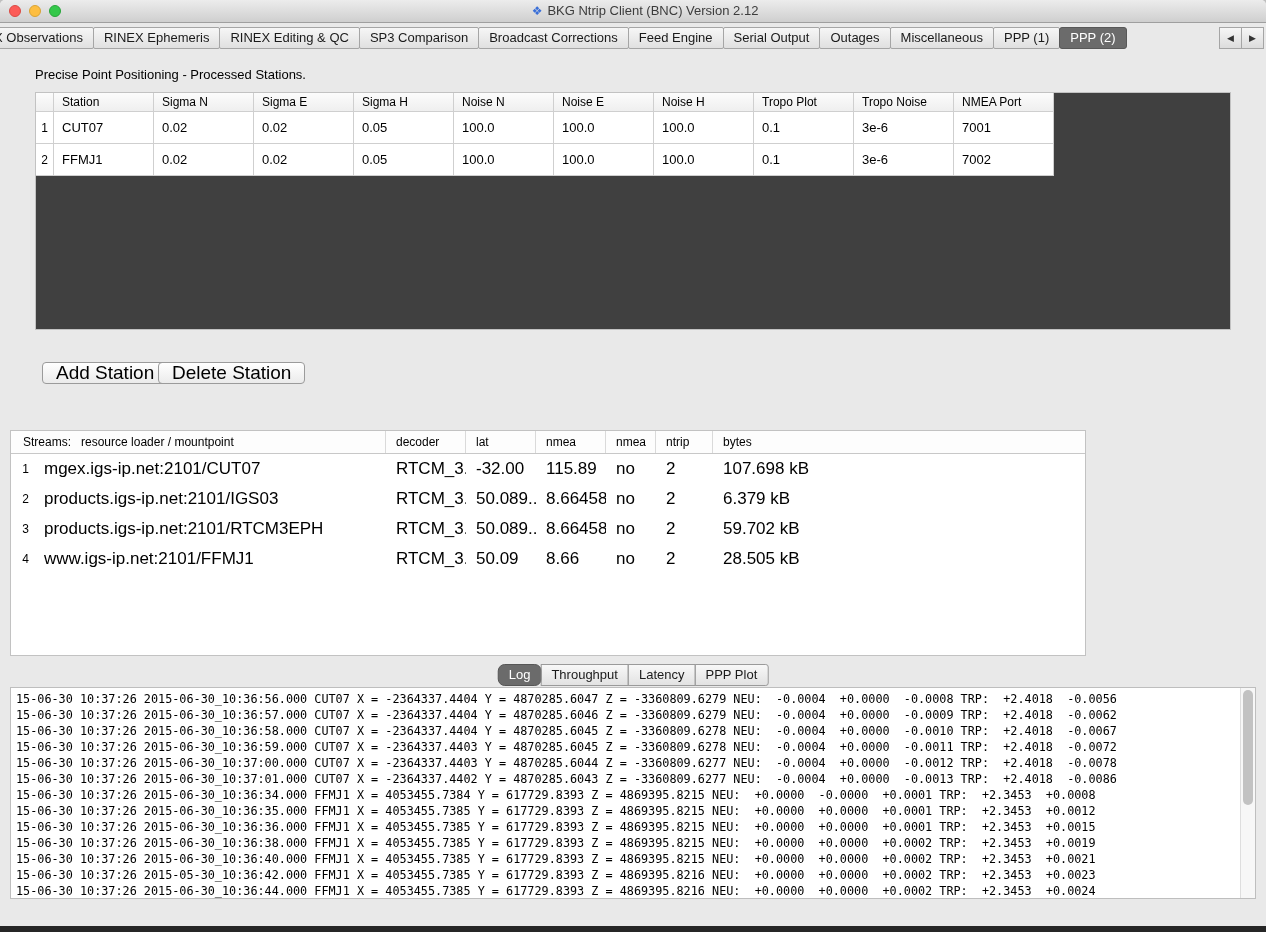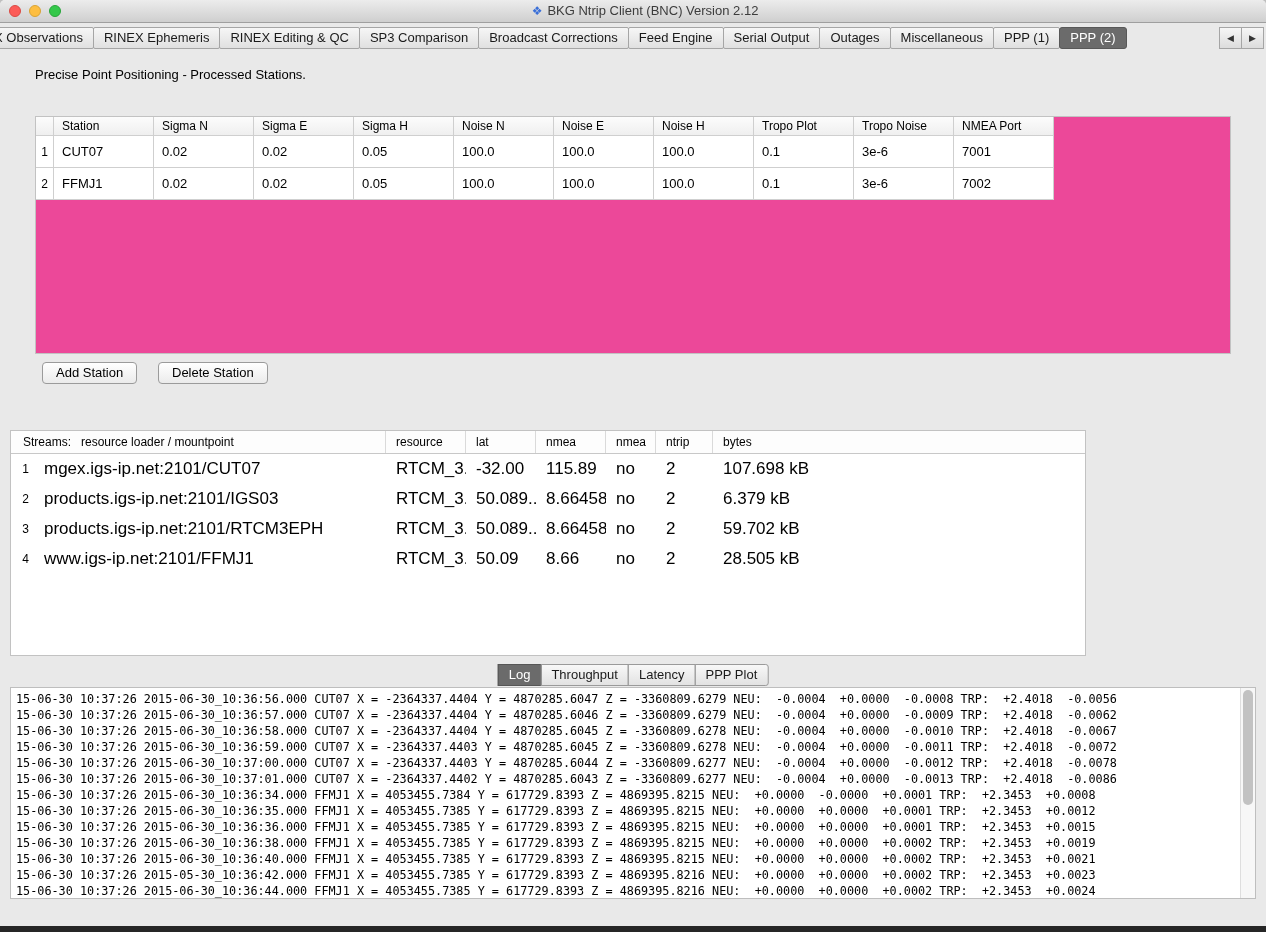--- a/index.html
+++ b/index.html
@@ -36,39 +36,39 @@
   .tab.selected{background:#6b6b6b;color:#ffffff;border-color:#585858;border-radius:3px;}
   .tab-scroll{position:absolute;right:2px;top:0;height:22px;display:flex;}
   .arrowbtn{
     width:21px;height:20px;line-height:20px;text-align:center;font-size:9px;color:#333;
     background:linear-gradient(#f6f6f6,#dcdcdc);border:1px solid #a5a5a5;margin-left:-1px;
   }
   
   .ppp-desc{position:absolute;left:35px;top:67px;font-size:13px;color:#000;}
   
   .stations-panel{
-    position:absolute;left:35px;top:116px;width:1196px;height:238px;
-    background:#ec4899;border:1px solid #c2c2c2;box-sizing:border-box;
+    position:absolute;left:35px;top:92px;width:1196px;height:238px;
+    background:#404040;border:1px solid #c2c2c2;box-sizing:border-box;
   }
   .st-row{display:flex;}
   .st-hcell{
     box-sizing:border-box;height:19px;line-height:19px;font-size:12px;color:#000;
     background:linear-gradient(#fcfcfc,#efefef);
     border-right:1px solid #cfcfcf;border-bottom:1px solid #cfcfcf;padding-left:8px;
   }
   .st-cell{
     box-sizing:border-box;height:32px;line-height:32px;font-size:13px;color:#000;
     border-right:1px solid #cfcfcf;border-bottom:1px solid #cfcfcf;padding-left:8px;
     background:#fff;
   }
   .st-num{width:18px;padding-left:0;text-align:center;font-size:12px;}
   .st-c{width:100px;}
   
   .btn{
-    position:absolute;height:22px;line-height:20px;padding:0 13px;font-size:13px;color:#000;
+    position:absolute;height:22px;line-height:20px;padding:0 13px;font-size:19px;color:#000;
     background:linear-gradient(#ffffff,#ebebeb);border:1px solid #9b9b9b;border-radius:4px;
     box-sizing:border-box;
   }
   
   .streams-panel{
     position:absolute;left:10px;top:430px;width:1076px;height:226px;
     background:#ffffff;border:1px solid #c2c2c2;box-sizing:border-box;
   }
   .sm-header{display:flex;height:22px;border-bottom:1px solid #c8c8c8;background:#fdfdfd;}
   .sm-hcell{
@@ -93,21 +93,21 @@
   .seg-group{
     position:absolute;top:664px;left:50%;transform:translateX(-50%);
     display:flex;height:22px;
   }
   .seg{
     height:20px;line-height:20px;padding:0 10px;font-size:13px;color:#1a1a1a;
     background:linear-gradient(#f8f8f8,#e2e2e2);border:1px solid #9a9a9a;margin-left:-1px;
   }
   .seg:first-child{border-radius:3px 0 0 3px;margin-left:0;}
   .seg:last-child{border-radius:0 3px 3px 0;}
-  .seg.selected{background:#6b6b6b;color:#fff;border-color:#565656;border-radius:0;}
+  .seg.selected{background:#6b6b6b;color:#fff;border-color:#565656;border-radius:7px;}
   
   .log-panel{
     position:absolute;left:10px;top:687px;width:1246px;height:212px;
     background:#ffffff;border:1px solid #bebebe;box-sizing:border-box;overflow:hidden;
   }
   .log-lines{padding:3px 0 0 5px;}
   .log-line{
     font-family:"DejaVu Sans Mono",monospace;font-size:11.8px;line-height:16px;
     white-space:pre;color:#000;
   }
@@ -192,21 +192,21 @@
       <div class="st-cell st-c">7002</div>
     </div>
   </div>
 
   <div class="btn" style="left:42px;top:362px;">Add Station</div>
   <div class="btn" style="left:158px;top:362px;">Delete Station</div>
 
   <div class="streams-panel">
     <div class="sm-header">
       <div class="sm-hcell sc-first">Streams:   resource loader / mountpoint</div>
-      <div class="sm-hcell sc-dec">resource</div>
+      <div class="sm-hcell sc-dec">decoder</div>
       <div class="sm-hcell sc-lat">lat</div>
       <div class="sm-hcell sc-long">nmea</div>
       <div class="sm-hcell sc-nmea">nmea</div>
       <div class="sm-hcell sc-ntrip">ntrip</div>
       <div class="sm-hcell sc-bytes" style="border-right:none;">bytes</div>
     </div>
     <div class="sm-row">
       <div class="sm-cell sc-num">1</div>
       <div class="sm-cell sc-mount">mgex.igs-ip.net:2101/CUT07</div>
       <div class="sm-cell sc-dec">RTCM_3.2</div>

